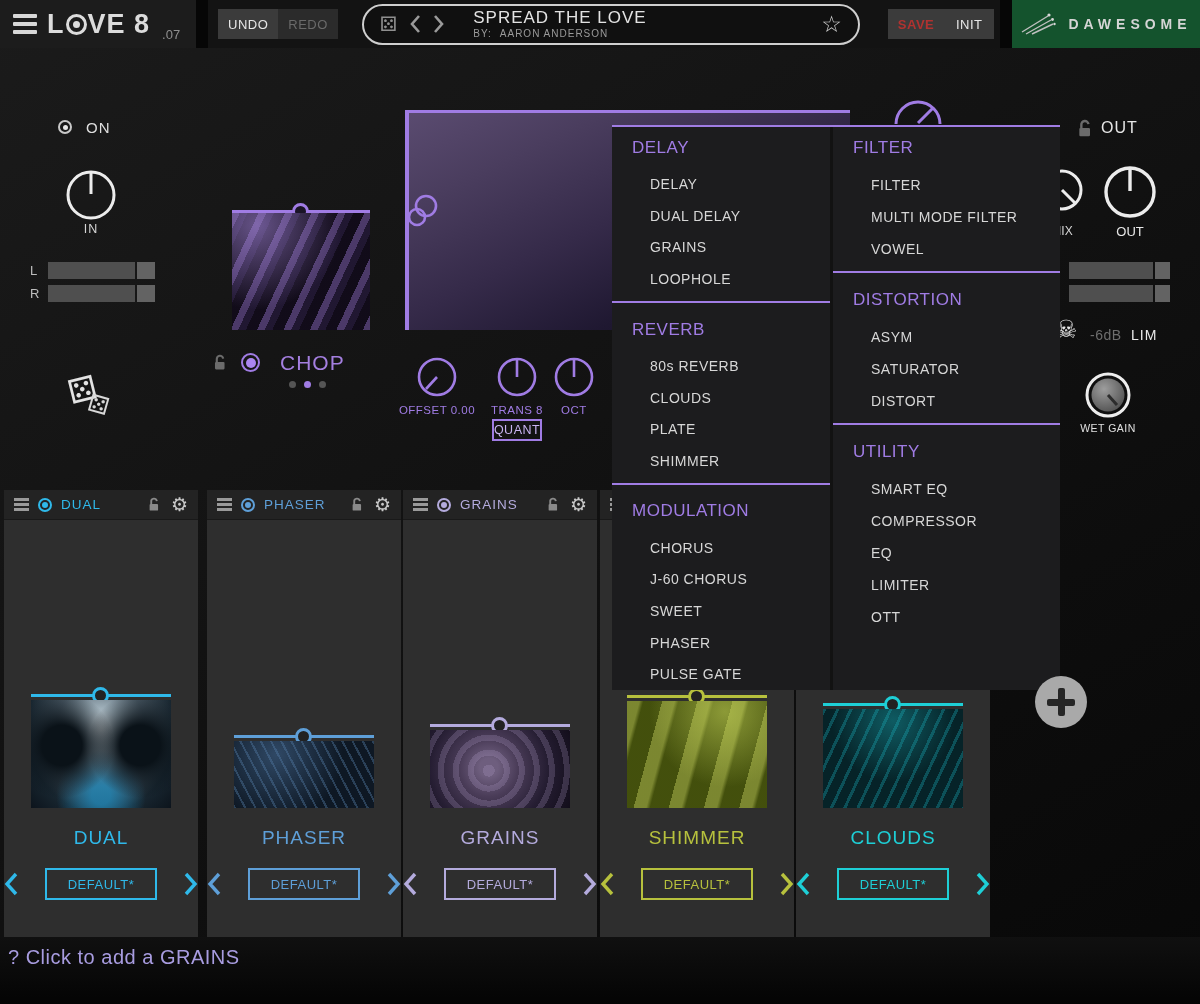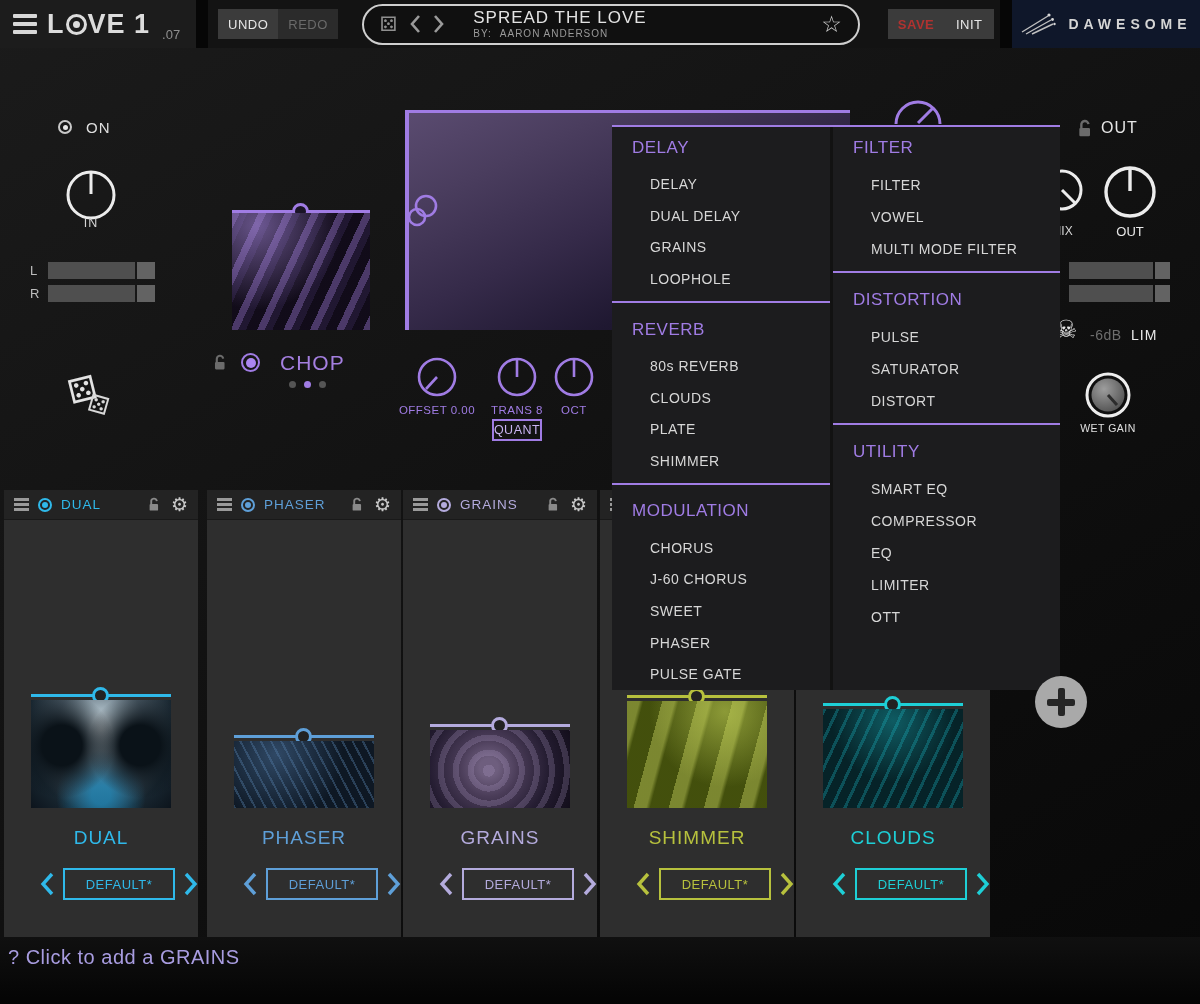--- a/index.html
+++ b/index.html
@@ -24,36 +24,36 @@
   .tbtn.redo{background:#2b2b2b;color:#6a6a6a}
   .tbtn.save{color:#b03230;font-weight:bold;margin-left:28px}
   .pill{width:498px;height:41px;margin-left:24px;border:2px solid #cfcfcf;border-radius:21px;
         display:flex;align-items:center;padding:0 16px;gap:12px;background:rgba(0,0,0,.15)}
   .pill .dice{font-size:20px;color:#8f8f8f;line-height:1;cursor:pointer}
   .pill .chev{display:flex;align-items:center;cursor:pointer}
   .pill-title{margin-left:16px;flex:1;display:flex;flex-direction:column;justify-content:center;line-height:1.15}
   .pill-name{font-size:17px;color:#e3e3e3;letter-spacing:1px}
   .pill-by{font-size:10px;color:#9a9a9a;letter-spacing:1px;display:flex;gap:8px}
   .pill .star{font-size:23px;color:#cfcfcf;line-height:1;cursor:pointer}
-  .tb-right{width:188px;height:48px;background:#0f172a;margin-left:12px;display:flex;align-items:center;justify-content:center;gap:10px}
+  .tb-right{width:188px;height:48px;background:#14532d;margin-left:12px;display:flex;align-items:center;justify-content:center;gap:10px}
   .brand-text{font-size:14px;color:#d5d5d5;letter-spacing:5px;font-weight:bold}
 
   
   .abs{position:absolute}
   .lbl{letter-spacing:1px}
   .radio{border-radius:50%;display:inline-flex;align-items:center;justify-content:center}
   .meter-track{background:#4f4f4f;height:17px}
   .meter-peak{background:#636363;height:17px;margin-left:2px}
   .meter-row{position:absolute;display:flex;align-items:center}
 
   
   .on-radio{left:58px;top:120px;width:14px;height:14px;border:2px solid #c9c9c9}
   .on-radio span{width:5px;height:5px;border-radius:50%;background:#e8e8e8}
   .on-label{left:86px;top:119px;font-size:15px;color:#dedede}
-  .in-label{left:64px;top:216px;width:54px;text-align:center;font-size:12.5px;color:#d5d5d5}
+  .in-label{left:64px;top:222px;width:54px;text-align:center;font-size:12.5px;color:#d5d5d5}
   .dice-a{left:68px;top:370px;font-size:33px;color:#e3e3e3;transform:rotate(-14deg)}
   .dice-b{left:88px;top:391px;font-size:24px;color:#d8d8d8;transform:rotate(16deg)}
 
   
   .chop-slider{left:232px;top:210px;width:138px;height:3px;background:#a07ce4}
   .chop-handle{left:292px;top:203px;width:17px;height:17px;border:3.5px solid #a07ce4;border-radius:50%;background:#1a1426}
   .chop-img{left:232px;top:213px;width:138px;height:117px;background-color:#120c1a;
      background-image:
        radial-gradient(circle at 18% 10%,rgba(170,140,225,.55),transparent 55%),
        repeating-linear-gradient(115deg,rgba(145,112,200,.45) 0 7px,rgba(70,52,110,.28) 7px 14px,rgba(10,6,18,.1) 14px 24px);}
@@ -102,21 +102,21 @@
   .mod-burger i{width:15px;height:2.5px;background:#9a9a9a;display:block}
   .mod-radio{width:14px;height:14px;border:2px solid var(--c);border-radius:50%;display:flex;align-items:center;justify-content:center;cursor:pointer}
   .mod-radio span{width:6px;height:6px;border-radius:50%;background:var(--c)}
   .mod-hname{font-size:13.5px;letter-spacing:1px;color:var(--c)}
   .mod-lock{margin-left:auto;cursor:pointer;display:flex}
   .mod-gear{font-size:19px;color:#c8c8c8;line-height:1;cursor:pointer}
   .mod-slider{position:absolute;left:27px;width:140px;height:3px;background:var(--c)}
   .mod-handle{position:absolute;left:88px;width:17px;height:17px;border:3.5px solid var(--c);border-radius:50%;background:#222}
   .mod-img{position:absolute;left:27px;width:140px}
   .mod-name{position:absolute;top:337px;left:0;width:100%;text-align:center;font-size:19px;letter-spacing:1px;color:var(--c)}
-  .preset-row{position:absolute;top:378px;left:0;width:100%;display:flex;align-items:center;justify-content:flex-end;gap:9px;color:var(--c)}
+  .preset-row{position:absolute;top:378px;left:0;width:100%;display:flex;align-items:center;justify-content:space-between;gap:9px;color:var(--c)}
   .pchev{display:flex;cursor:pointer}
   .preset-box{width:112px;height:32px;border:2px solid var(--c);display:flex;align-items:center;justify-content:center;font-size:13px;letter-spacing:.5px;cursor:pointer}
   .m0 .mod-slider{top:204px}.m0 .mod-handle{top:197px}.m0 .mod-img{top:210px;height:108px;
      background:radial-gradient(circle at 22% 42%,#0a1218 0 16%,transparent 42%),
                 radial-gradient(circle at 78% 42%,#0a1218 0 16%,transparent 42%),
                 radial-gradient(circle at 50% 88%,rgba(32,140,190,.75) 0 8%,transparent 38%),
                 radial-gradient(ellipse at 50% 28%,#cdd4d8 0%,#9fb0ba 20%,#51616d 45%,#182630 75%,#0c141c 100%);}
   .m1 .mod-slider{top:245px}.m1 .mod-handle{top:238px}.m1 .mod-img{top:251px;height:67px;background-color:#0e1824;
      background-image:radial-gradient(circle at 30% 20%,rgba(80,120,165,.5),transparent 60%),
        repeating-linear-gradient(62deg,rgba(95,140,185,.35) 0 2px,transparent 2px 9px);}
@@ -146,21 +146,21 @@
   <div class="topbar">
     <div class="tb-left">
       <span class="burger">
           <i></i>
           <i></i>
           <i></i>
         </span>
       <span class="logo">
           <span>L</span>
           <span class="logo-o"></span>
-          <span>VE 1</span>
+          <span>VE 8</span>
         </span>
       <span class="version">.07</span>
     </div>
     <div class="tb-mid">
       <button class="tbtn undo">UNDO</button>
       <button class="tbtn redo">REDO</button>
       <div class="pill">
         <span class="dice">⚄</span>
         <span class="chev">
             <svg width="12" height="20" viewBox="0 0 12 20">
@@ -327,25 +327,25 @@
       <div class="menu-header">MODULATION</div>
       <div class="menu-item">CHORUS</div>
       <div class="menu-item">J-60 CHORUS</div>
       <div class="menu-item">SWEET</div>
       <div class="menu-item">PHASER</div>
       <div class="menu-item">PULSE GATE</div>
     </div>
     <div class="menu-col right">
       <div class="menu-header">FILTER</div>
       <div class="menu-item">FILTER</div>
+      <div class="menu-item">MULTI MODE FILTER</div>
       <div class="menu-item">VOWEL</div>
-      <div class="menu-item">MULTI MODE FILTER</div>
       <div class="menu-sep"></div>
       <div class="menu-header">DISTORTION</div>
-      <div class="menu-item">PULSE</div>
+      <div class="menu-item">ASYM</div>
       <div class="menu-item">SATURATOR</div>
       <div class="menu-item">DISTORT</div>
       <div class="menu-sep"></div>
       <div class="menu-header">UTILITY</div>
       <div class="menu-item">SMART EQ</div>
       <div class="menu-item">COMPRESSOR</div>
       <div class="menu-item">EQ</div>
       <div class="menu-item">LIMITER</div>
       <div class="menu-item">OTT</div>
     </div>

